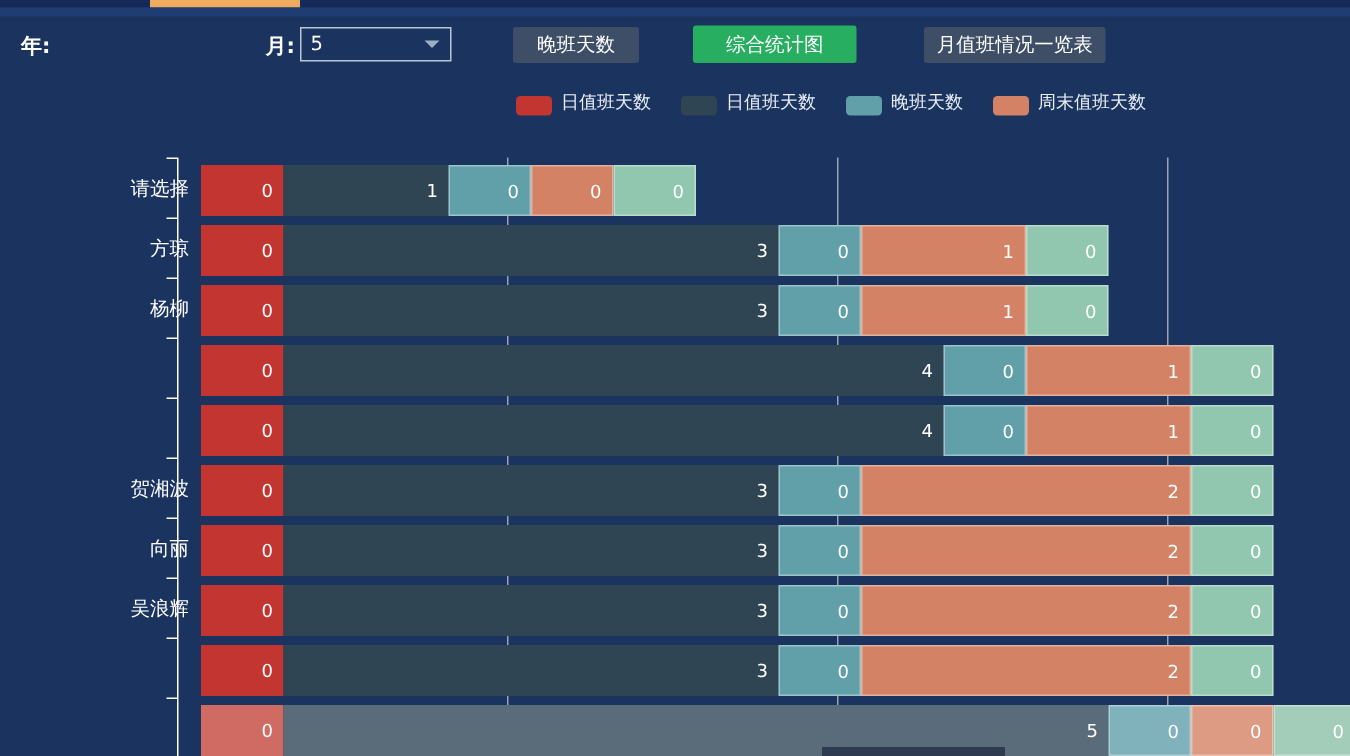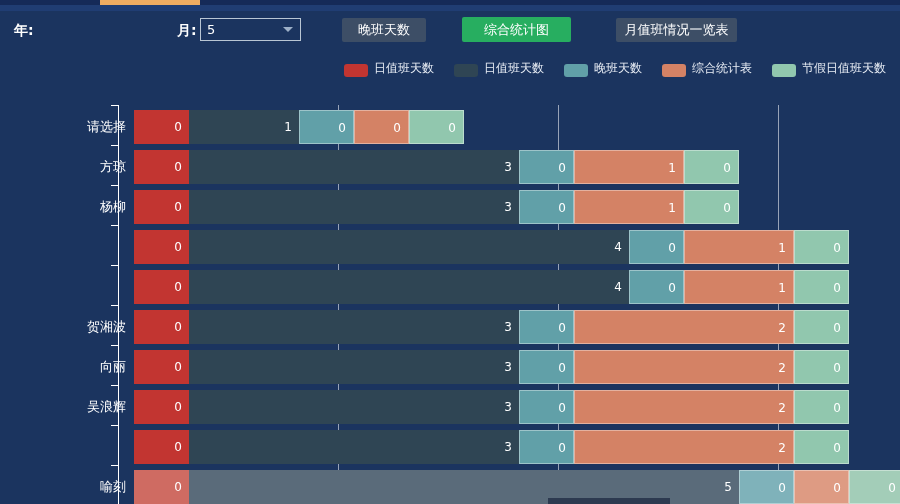--- a/index.html
+++ b/index.html
@@ -68,25 +68,21 @@
       <div class="legend-item">
         <span class="legend-swatch" style="background: rgb(47, 69, 84);"></span>
         <span class="legend-label">日值班天数</span>
       </div>
       <div class="legend-item">
         <span class="legend-swatch" style="background: rgb(97, 160, 168);"></span>
         <span class="legend-label">晚班天数</span>
       </div>
       <div class="legend-item">
         <span class="legend-swatch" style="background: rgb(212, 130, 101);"></span>
-        <span class="legend-label">综合统计表</span>
-      </div>
-      <div class="legend-item">
-        <span class="legend-swatch" style="background: rgb(145, 199, 174);"></span>
-        <span class="legend-label">节假日值班天数</span>
+        <span class="legend-label">周末值班天数</span>
       </div>
     </div>
 
   <div id="plot">
       <div class="grid-line" style="left: 338px;"></div>
       <div class="grid-line" style="left: 558px;"></div>
       <div class="grid-line" style="left: 778px;"></div>
       <div class="y-axis-line"></div>
       <div class="axis-tick" style="top: 105px;"></div>
       <div class="axis-tick" style="top: 145px;"></div>
@@ -269,21 +265,20 @@
           </div>
           <div class="bar-segment bordered" style="width: 220px; background: rgb(212, 130, 101);">
             <span class="seg-value">2</span>
           </div>
           <div class="bar-segment bordered" style="width: 55px; background: rgb(145, 199, 174);">
             <span class="seg-value">0</span>
           </div>
         </div>
       </div>
       <div class="bar-row" style="top: 470px;">
-        <div class="y-label">喻刻</div>
         <div class="segments">
           <div class="bar-segment" style="width: 55px; background: rgb(207, 107, 98);">
             <span class="seg-value">0</span>
           </div>
           <div class="bar-segment" style="width: 550px; background: rgb(90, 107, 122);">
             <span class="seg-value">5</span>
           </div>
           <div class="bar-segment bordered" style="width: 55px; background: rgb(127, 178, 186);">
             <span class="seg-value">0</span>
           </div>

